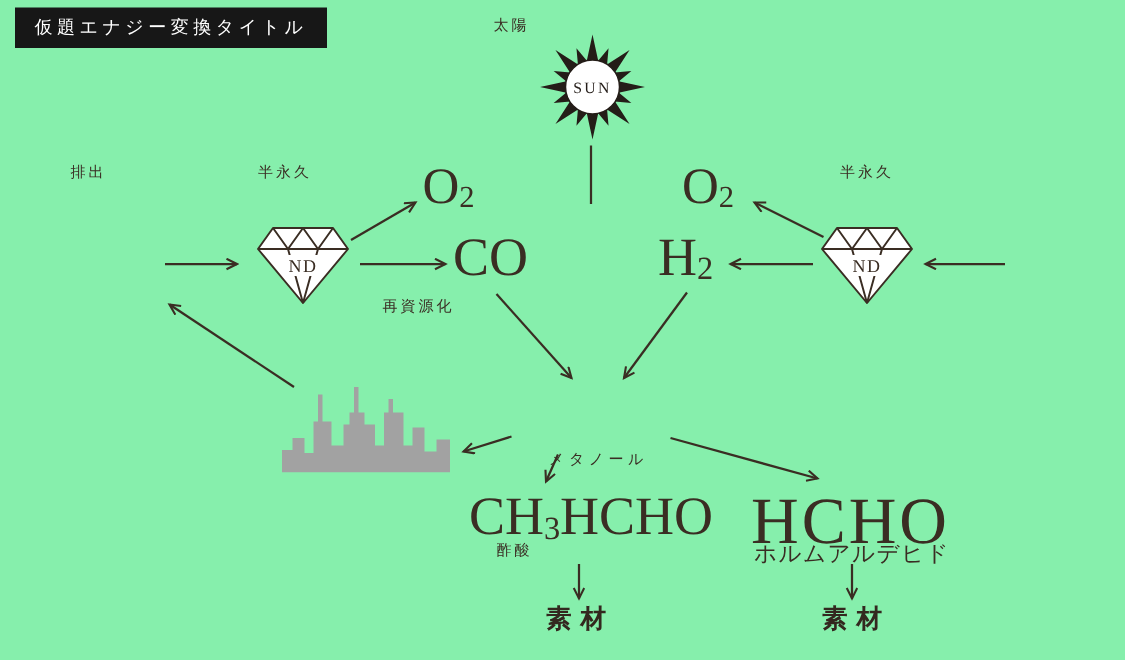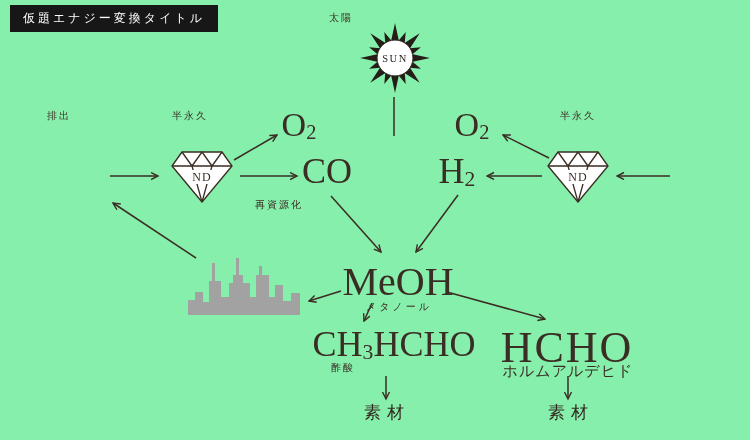--- a/index.html
+++ b/index.html
@@ -13,25 +13,25 @@
     font-size:12px;letter-spacing:3px;padding:5px 13px;white-space:nowrap;
   }
   .mol{
     position:absolute;transform:translateX(-50%);
     font-family:"Liberation Serif","DejaVu Serif",serif;
     white-space:nowrap;line-height:1;color:#3a2d23;
   }
   .mol sub{font-size:0.6em;vertical-align:-0.15em;}
   .cap{
     position:absolute;transform:translateX(-50%);
-    font-size:10px;letter-spacing:2px;white-space:nowrap;color:#3a2d23;line-height:1;
+    font-size:10px;letter-spacing:2px;white-space:nowrap;color:#3a2d23;line-height:1;font-family:Liberation Serif, serif;
   }
   .material{
     position:absolute;transform:translateX(-50%);
-    font-size:17px;font-weight:normal;letter-spacing:6px;white-space:nowrap;color:#33281f;line-height:1;
+    font-size:17px;font-weight:bold;letter-spacing:6px;white-space:nowrap;color:#33281f;line-height:1;
   }
   svg.layer{position:absolute;left:0;top:0;pointer-events:none;}
   text{font-family:"Liberation Serif","DejaVu Serif",serif;}
 </style>
 </head>
 <body>
 
 <div class="stage">
 
   <div class="title-box">仮題エナジー変換タイトル</div>
@@ -98,21 +98,20 @@
   <div class="mol" style="left:299px;top:108px;font-size:34px"><span>O</span><sub>2</sub><span></span></div>
 
   <div class="mol" style="left:327px;top:153px;font-size:36px"><span>CO</span><sub></sub><span></span></div>
   <div class="cap" style="left:279px;top:200px">再資源化</div>
 
   <div class="mol" style="left:457px;top:153px;font-size:36px"><span>H</span><sub>2</sub><span></span></div>
 
   <div class="mol" style="left:472px;top:108px;font-size:34px"><span>O</span><sub>2</sub><span></span></div>
 
 
-  <div class="mol" style="left:398px;top:262px;font-size:40px"><span>MeOH</span><sub></sub><span></span></div>
   <div class="cap" style="left:399px;top:302px;letter-spacing:3px">メタノール</div>
 
   <div class="mol" style="left:394px;top:326px;font-size:36px"><span>CH</span><sub>3</sub><span>HCHO</span></div>
   <div class="cap" style="left:343px;top:363px">酢酸</div>
 
   <div class="mol" style="left:567px;top:326px;font-size:44px;letter-spacing:2px"><span>HCHO</span><sub></sub><span></span></div>
   <div class="cap" style="left:568px;top:363px;font-size:15px;letter-spacing:1px">ホルムアルデヒド</div>
 
   <div class="material" style="left:387px;top:404px">素材</div>
   <div class="material" style="left:571px;top:404px">素材</div>

